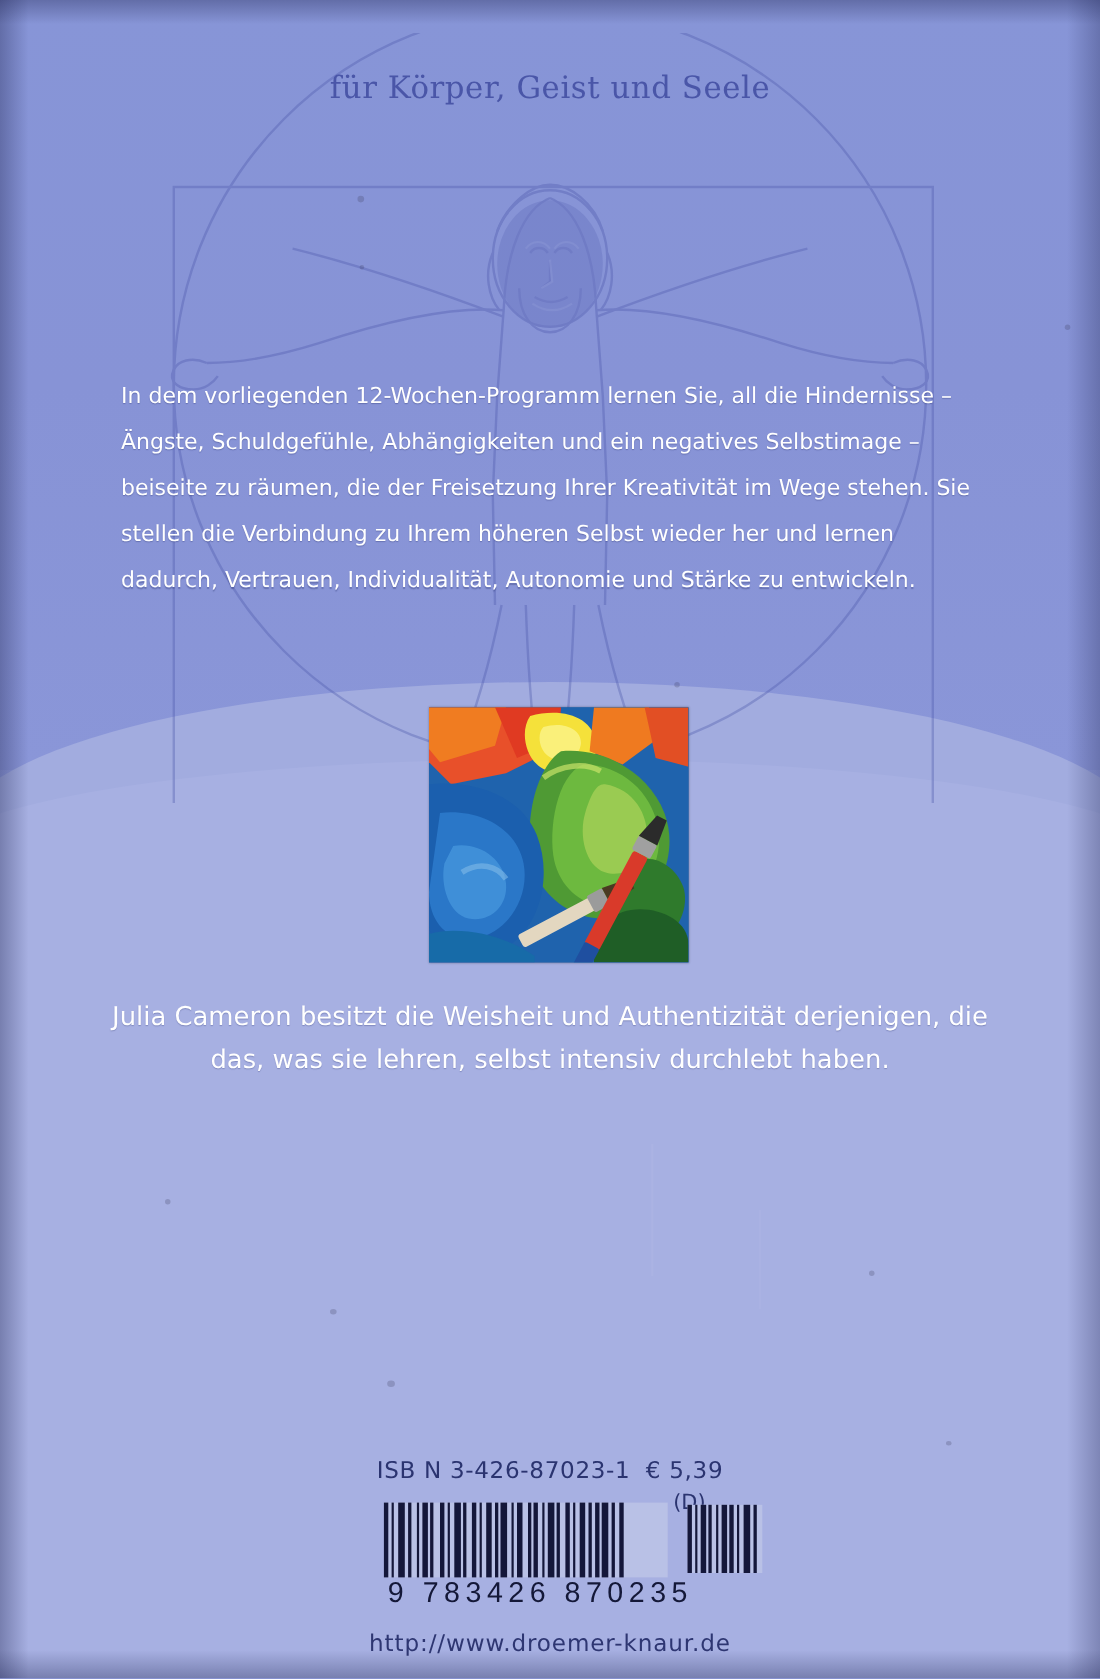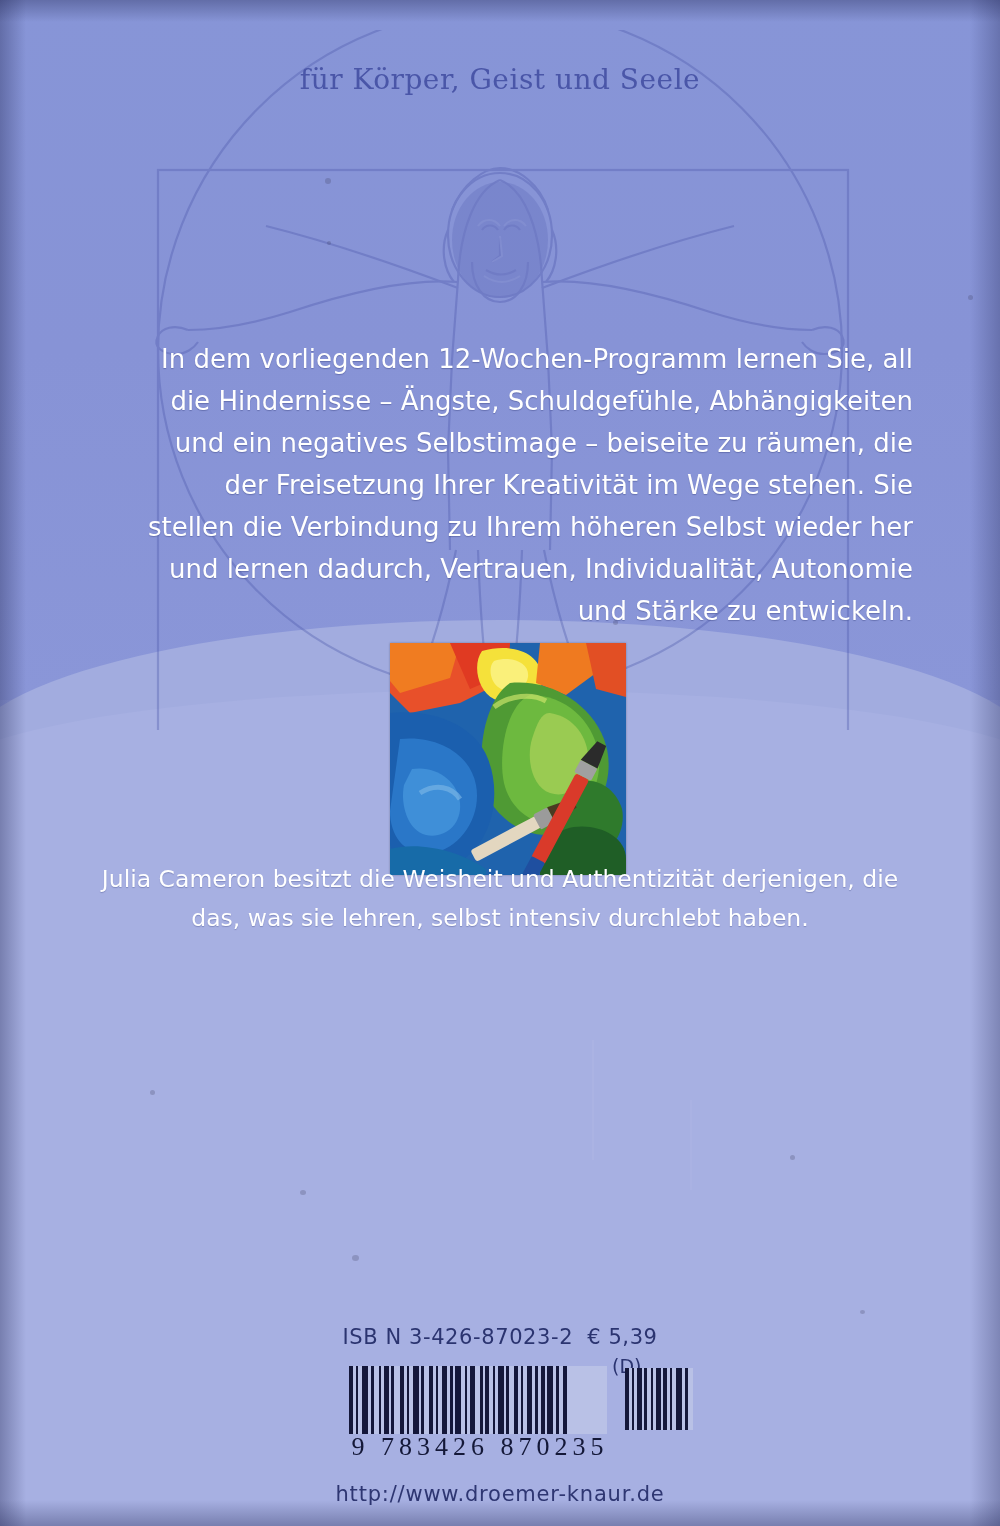--- a/index.html
+++ b/index.html
@@ -92,46 +92,45 @@
     font-size: 28px;
     line-height: 44px;
   }
 
   
   .blurb {
     position: absolute;
     left: 110px;
     top: 338px;
     width: 780px;
-    text-align: right;
+    text-align: left;
     color: #ffffff;
-    font-size: 26px;
+    font-size: 20px;
     line-height: 42px;
     text-shadow: 0 1px 1px rgba(40,50,110,0.35);
-    margin-left: 23px;
   }
 
   
   .thumb {
     position: absolute;
     left: 390px;
     top: 643px;
     width: 236px;
     height: 232px;
     background: #1c5ea8;
     overflow: hidden;
     box-shadow: 0 0 2px rgba(0,0,0,0.3);
   }
   .thumb svg { display: block; }
 
   
   .quote {
     position: absolute;
     left: 95px;
-    top: 860px;
+    top: 905px;
     width: 810px;
     text-align: center;
     color: #ffffff;
     font-size: 23.5px;
     line-height: 39px;
     text-shadow: 0 1px 1px rgba(40,50,110,0.3);
   }
 
   
   .isbn-line {
@@ -178,25 +177,25 @@
     background: #b9c1e6;
   }
   .bar { background: #14173a; }
   .bar.light { background: transparent; }
 
   .barcode-digits {
     position: absolute;
     left: 330px;
     top: 1432px;
     width: 300px;
-    text-align: center;
+    text-align: right;
     color: #141838;
     font-size: 26px;
     letter-spacing: 5px;
-    font-family: Liberation Serif, serif;
+    font-family: Liberation Sans, sans-serif;
   }
 
   .url {
     position: absolute;
     left: 0;
     top: 1482px;
     width: 1000px;
     text-align: center;
     color: #2e3672;
     font-size: 21px;
@@ -339,21 +338,21 @@
       </g>
 
       <path d="M104 64 C 120 52 142 50 156 58" stroke="#c9e36a" stroke-width="5" fill="none" opacity="0.7"></path>
       <path d="M30 150 C 46 140 62 144 70 156" stroke="#7fb9e8" stroke-width="5" fill="none" opacity="0.6"></path>
     </svg>
   </div>
 
   <div class="quote">Julia Cameron besitzt die Weisheit und Authentizität derjenigen, die das, was sie lehren, selbst intensiv durchlebt haben.</div>
 
   <div class="isbn-line">
-    <span>ISB N 3-426-87023-2</span><span class="euro">€</span>
+    <span>ISB N 3-426-87023-1</span><span class="euro">€</span>
     <span>5,39</span>
   </div>
   <div class="isbn-d">(D)</div>
 
   <div class="barcode-main">
     <div class="bar" style="width:4px"></div>
       <div class="bar light" style="width:3px"></div>
     <div class="bar" style="width:2px"></div>
       <div class="bar light" style="width:4px"></div>
     <div class="bar" style="width:6px"></div>

